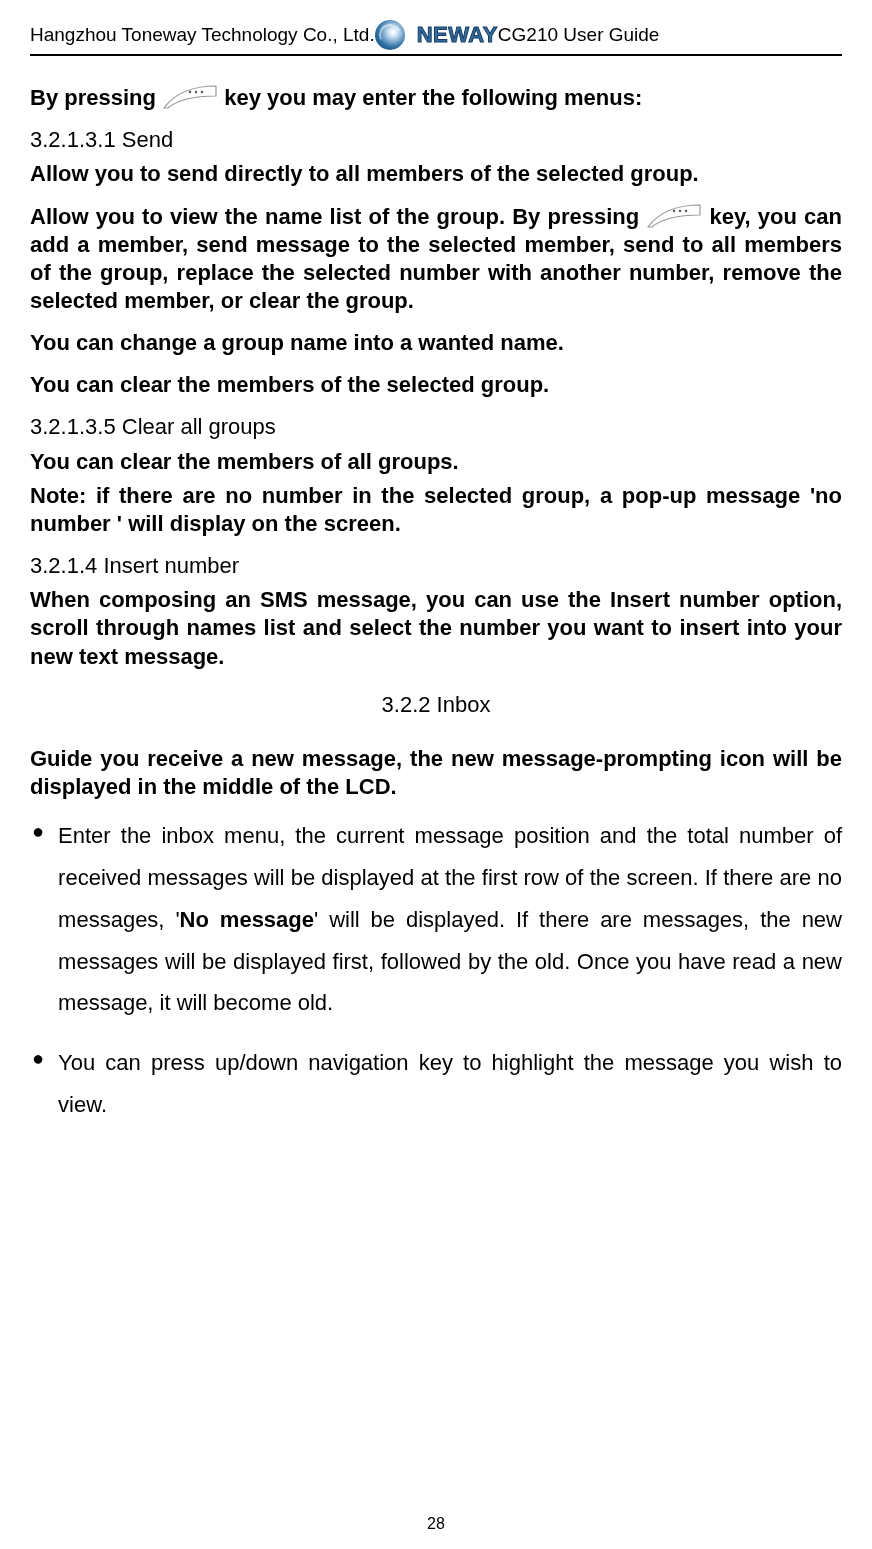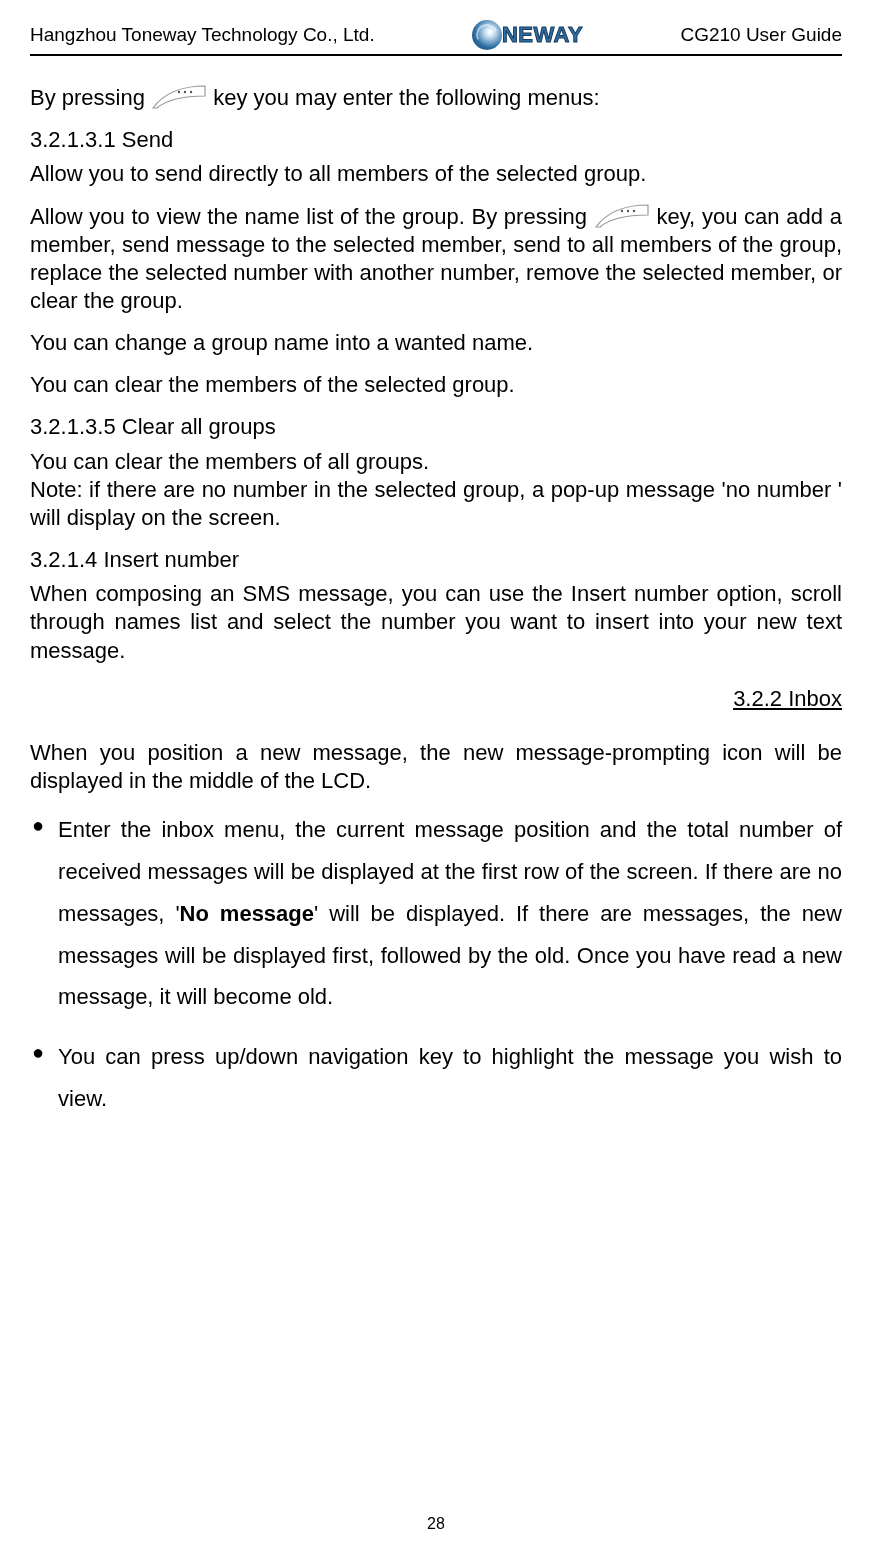--- a/index.html
+++ b/index.html
@@ -12,33 +12,32 @@
     width: 872px;
     margin: 0 auto;
     padding: 20px 30px;
     box-sizing: border-box;
     position: relative;
     min-height: 1549px;
   }
   .header {
     display: flex;
     align-items: center;
-    justify-content: space-between;
     font-size: 19px;
     padding-bottom: 4px;
     border-bottom: 2px solid #000;
     margin-bottom: 28px;
   }
   .header-left {
     white-space: nowrap;
   }
   .logo-wrap {
     display: flex;
     align-items: center;
-    gap: 0;
+    gap: 12px;
   }
   .logo-swirl {
     width: 30px;
     height: 30px;
     border-radius: 50%;
     background: radial-gradient(circle at 60% 40%, #fafcff 5%, #c7def2 20%, #2b6fa3 60%, #1c3a60 100%);
     position: relative;
   }
   .logo-swirl::after {
     content: "";
@@ -61,20 +60,21 @@
   .header-right {
     white-space: nowrap;
   }
   .body-text {
     font-size: 22px;
     line-height: 1.28;
   }
   .para {
     margin: 0 0 14px 0;
     text-align: justify;
+    font-weight: bold;
   }
   .para.left {
     text-align: left;
   }
   .inline-key {
     display: inline-block;
     width: 56px;
     height: 26px;
     vertical-align: middle;
     position: relative;
@@ -83,22 +83,21 @@
   .inline-key svg {
     width: 100%;
     height: 100%;
   }
   .section-h {
     margin: 8px 0 6px 0;
     text-align: left;
   }
   .section-h2 {
     margin: 20px 0 26px 0;
-    text-align: right;
-    text-decoration: underline;
+    text-align: center;
   }
   .note {
     text-align: justify;
   }
   ul.bullets {
     list-style: none;
     padding: 0;
     margin: 0;
   }
   ul.bullets li {
@@ -175,28 +174,28 @@
         </svg>
       </span>
       <span> key, you can add a member, send message to the selected member, send to all members of the group, replace the selected number with another number, remove the selected member, or clear the group.</span>
     </p>
 
     <p class="para left">You can change a group name into a wanted name.</p>
 
     <p class="para left">You can clear the members of the selected group.</p>
 
     <p class="section-h">3.2.1.3.5 Clear all groups</p>
-    <p class="para left" style="margin-bottom:0">You can clear the members of all groups.</p>
+    <p class="para left" style="margin-bottom:6px">You can clear the members of all groups.</p>
     <p class="para note">Note: if there are no number in the selected group, a pop-up message 'no number ' will display on the screen.</p>
 
     <p class="section-h">3.2.1.4 Insert number</p>
     <p class="para">When composing an SMS message, you can use the Insert number option, scroll through names list and select the number you want to insert into your new text message.</p>
 
     <p class="section-h2">3.2.2 Inbox</p>
-    <p class="para">When you position a new message, the new message-prompting icon will be displayed in the middle of the LCD.</p>
+    <p class="para">Guide you receive a new message, the new message-prompting icon will be displayed in the middle of the LCD.</p>
 
     <ul class="bullets">
       <li>
         <span class="dot">●</span>
         <span class="li-body">
           <span>Enter the inbox menu, the current message position and the total number of received messages will be displayed at the first row of the screen. If there are no messages, '</span><span class="bold">No message</span><span>' will be displayed. If there are messages, the new messages will be displayed first, followed by the old. Once you have read a new message, it will become old.</span>
         </span>
       </li>
       <li>
         <span class="dot">●</span>

